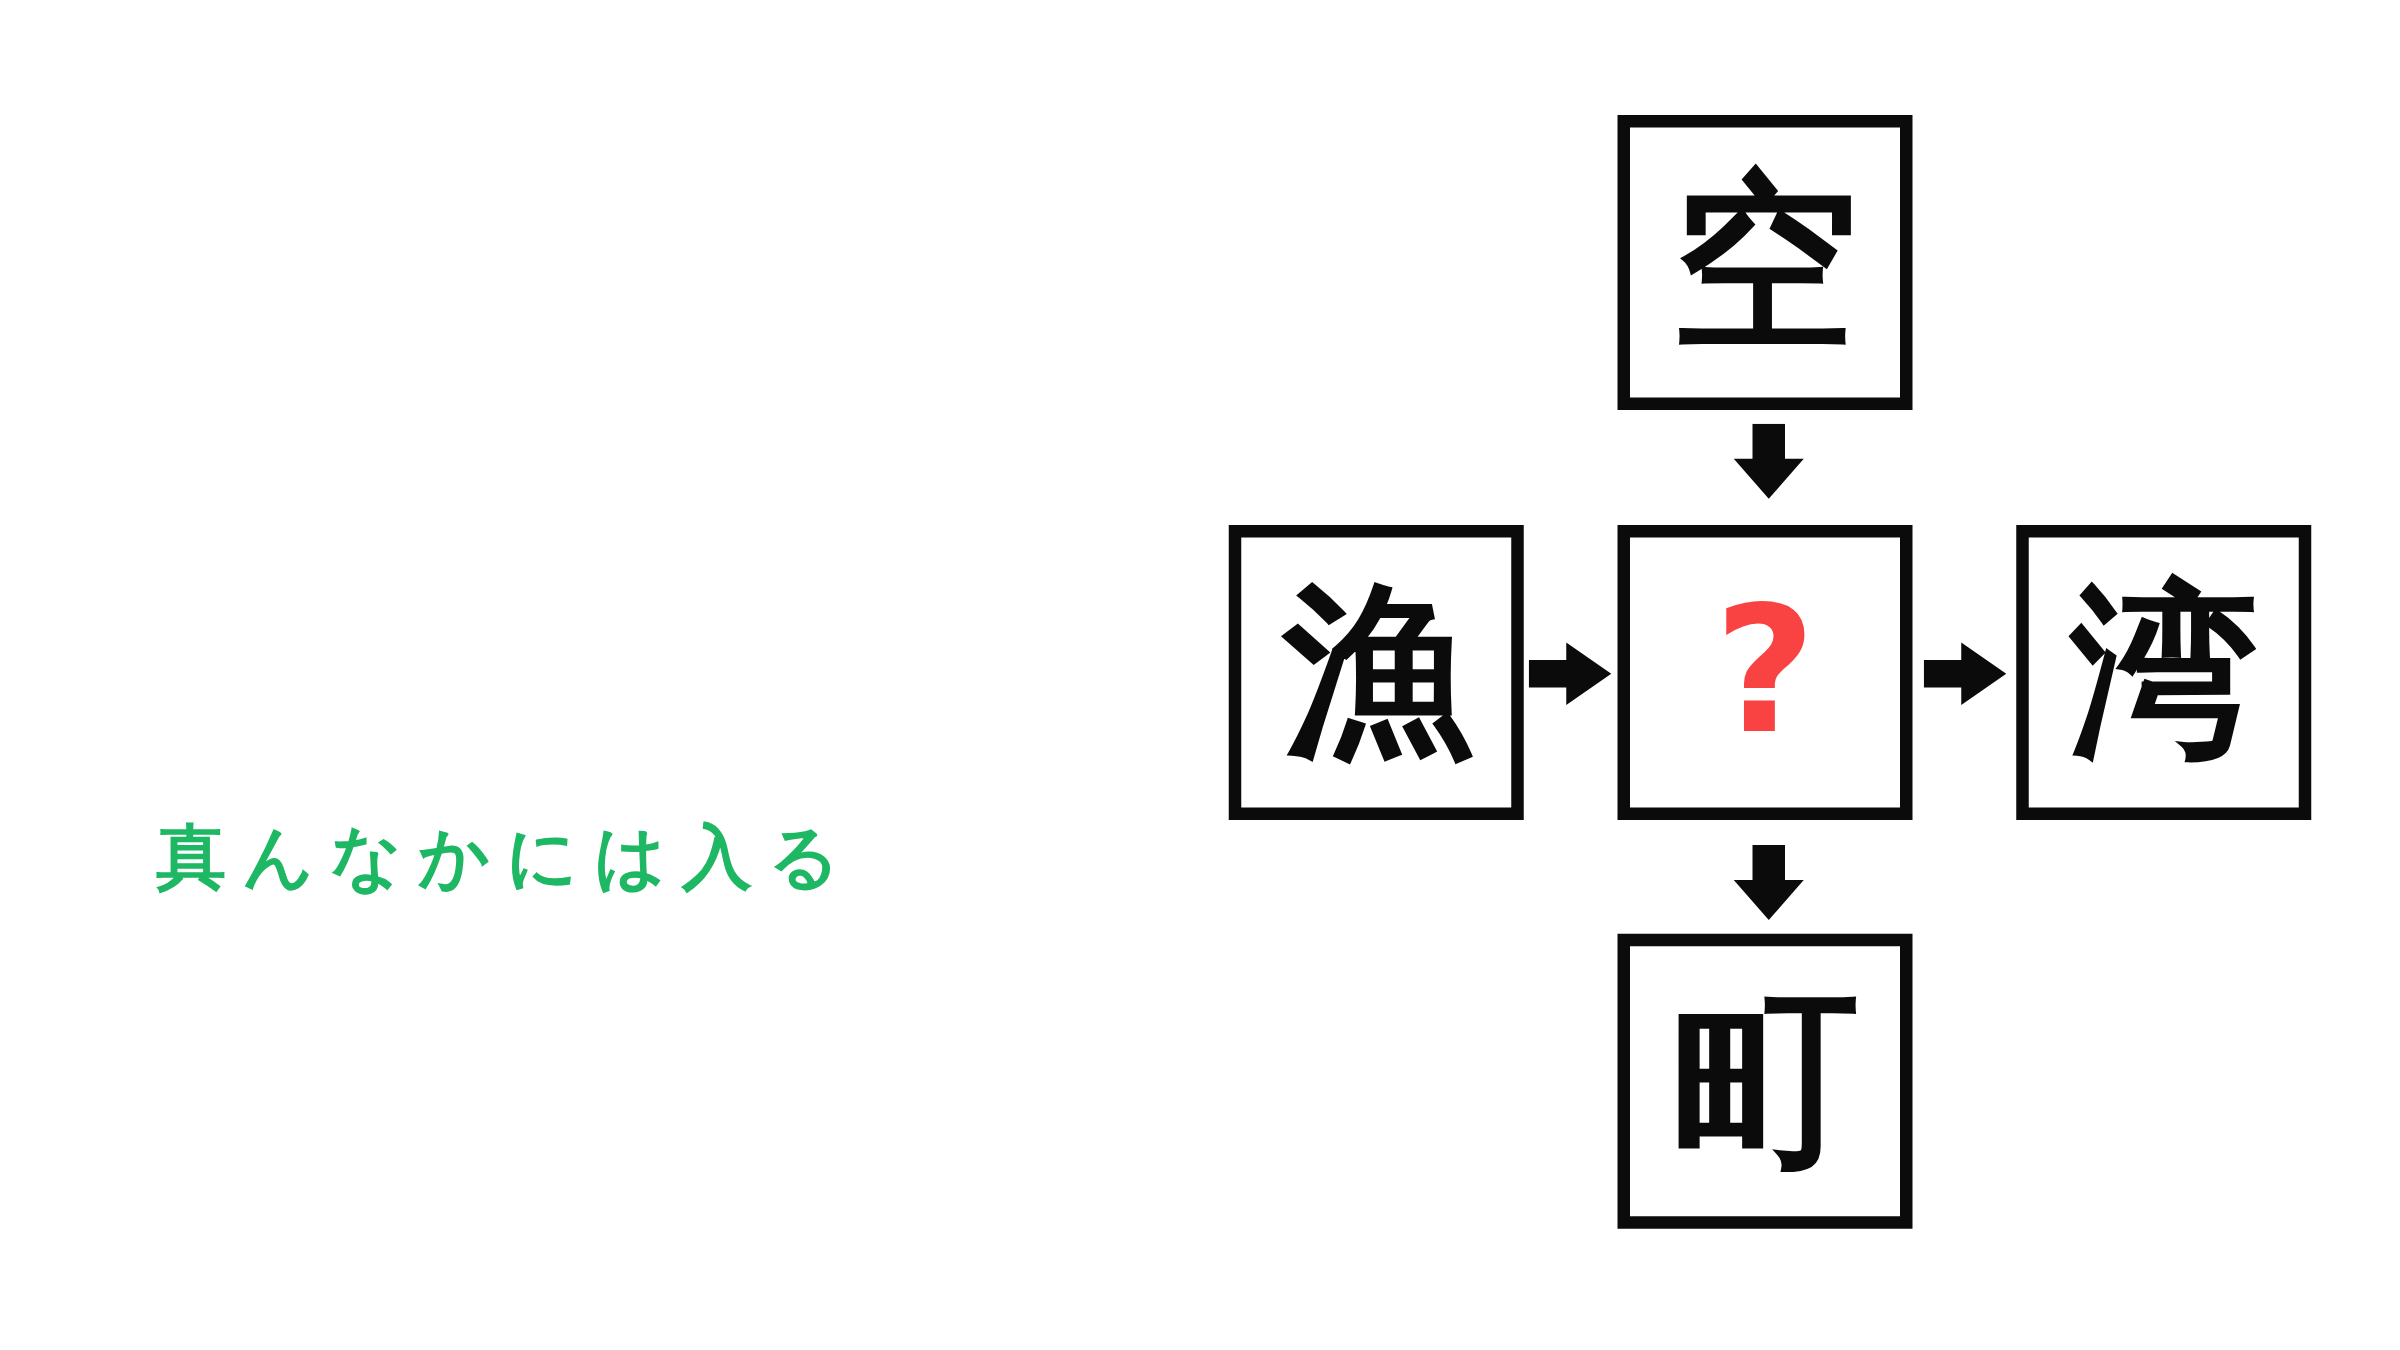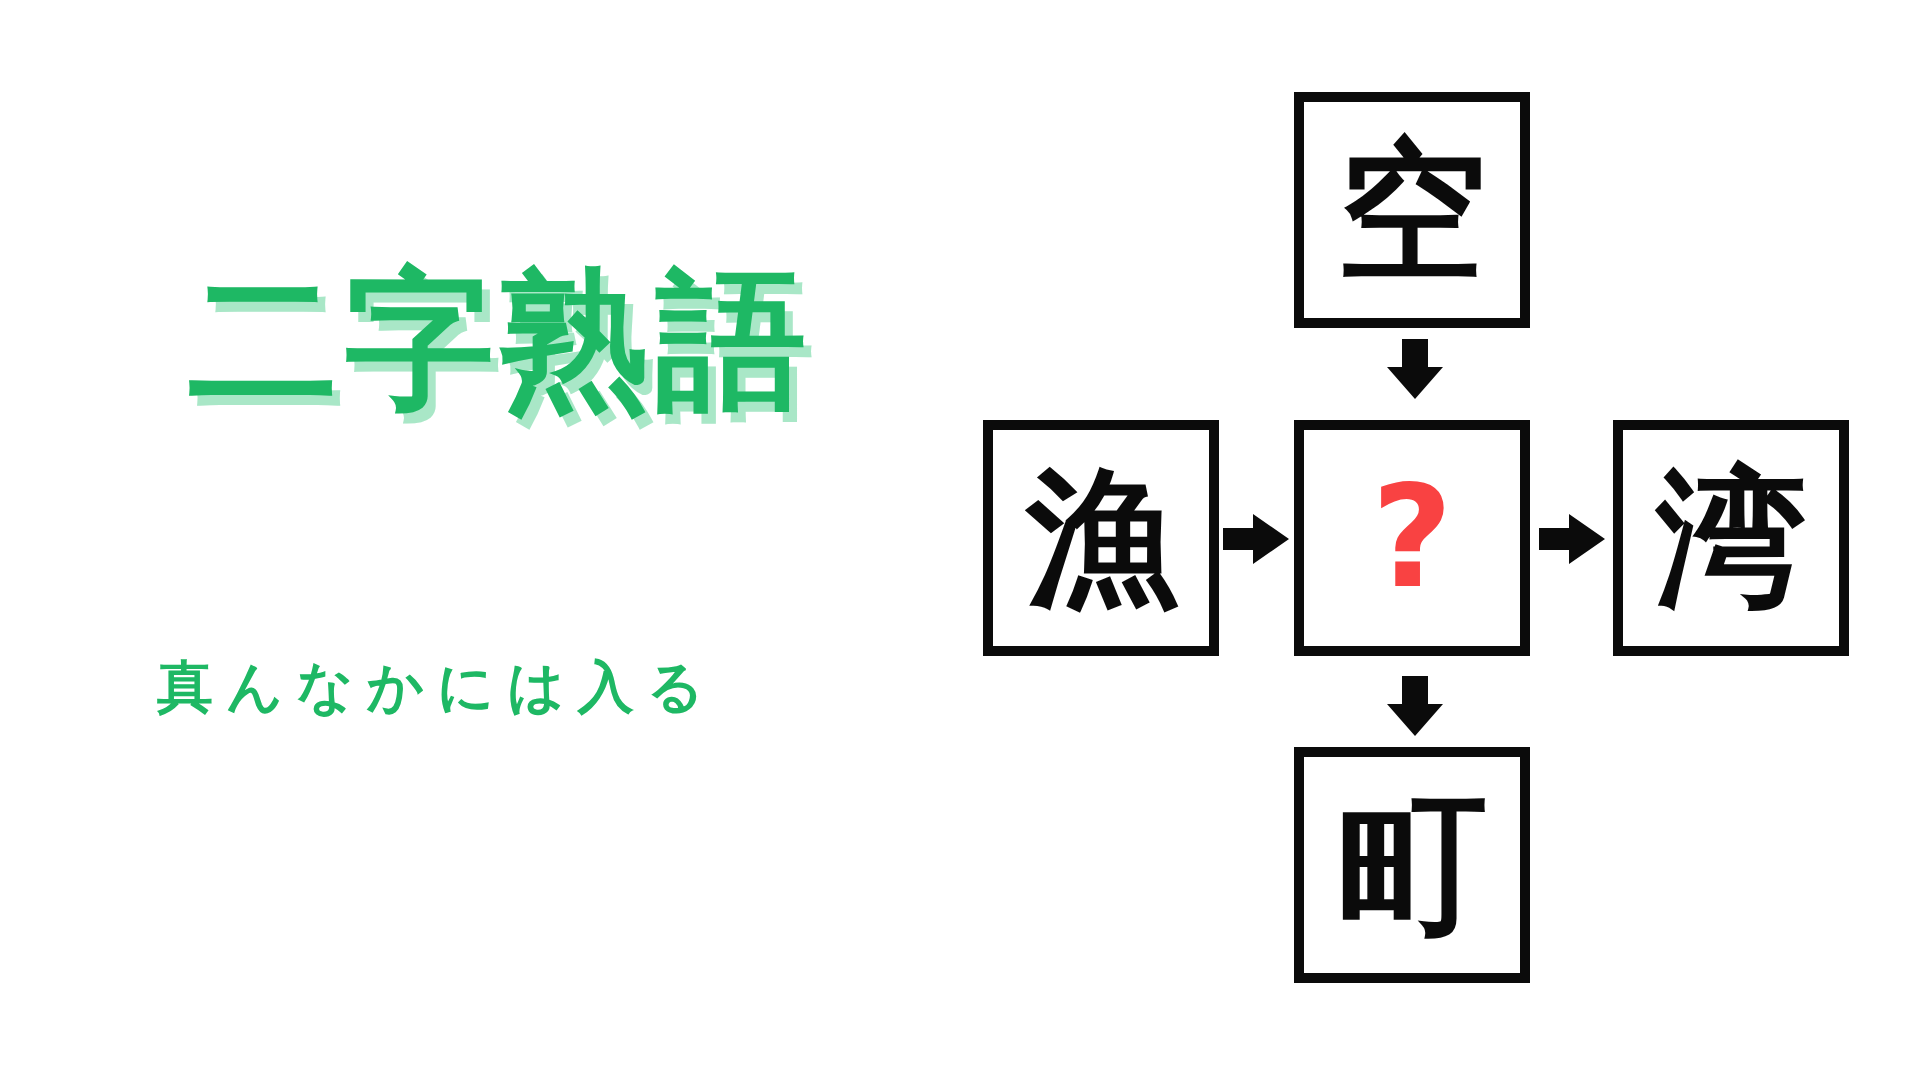--- a/index.html
+++ b/index.html
@@ -32,21 +32,20 @@
   .subtitle-block{
     position:absolute;
     left:0px; top:652px; width:810px;
     text-align:center;
     color:var(--title-green);
     font-weight:900;
     font-size:56px;
     line-height:70px;
     letter-spacing:13px;
     white-space:nowrap;
-    margin-left:32px;
   }
   
   .puzzle{position:absolute;left:0;top:0;width:1920px;height:1080px;}
   .cell{
     position:absolute;
     width:236px;height:236px;
     background:var(--background);
     border:10px solid var(--box-border);
     display:flex;align-items:center;justify-content:center;
   }
@@ -69,21 +68,20 @@
   .arrow svg{display:block;width:100%;height:100%;}
   .arrow-down-1 {left:1383px; top:339px; width:64px; height:62px;}
   .arrow-right-1{left:1223px; top:511px; width:68px; height:56px;}
   .arrow-right-2{left:1539px; top:511px; width:68px; height:56px;}
   .arrow-down-2 {left:1383px; top:676px; width:64px; height:62px;}
 </style>
 </head>
 <body>
 
 <div class="title-block">
-  <div>二字熟語</div>
 </div>
 
 <div class="subtitle-block">
   <div>真んなかには入る</div>
 </div>
 
 <div class="puzzle">
 
   <div class="cell cell-top">
     <span class="cell-char">空</span>

